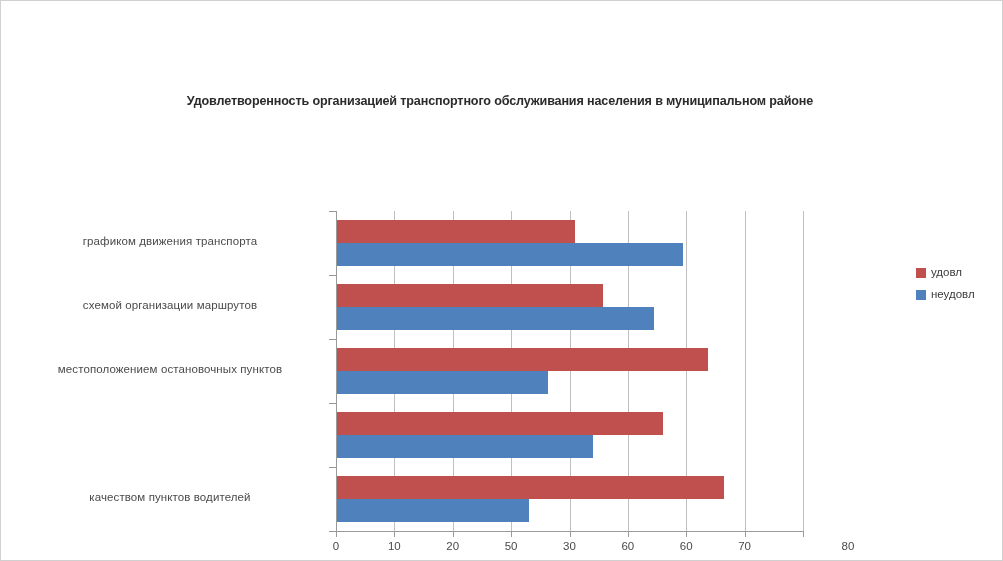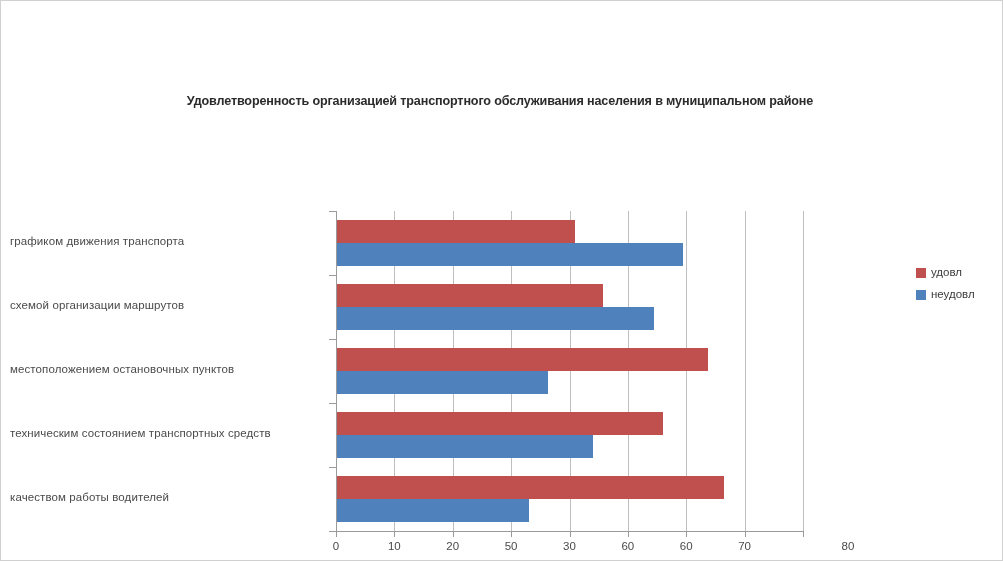--- a/index.html
+++ b/index.html
@@ -105,21 +105,21 @@
     left: 0;
   }
   .bar.series-0 { background: #c0504d; }
   .bar.series-1 { background: #4f81bd; }
 
   
   .cat-label {
     position: absolute;
     right: 0;
     width: 320px;
-    text-align: left;
+    text-align: center;
     font-size: 11.5px;
     color: #4a4a4a;
     white-space: nowrap;
     letter-spacing: 0.1px;
   }
   #cat-labels {
     position: absolute;
     left: 8px;
     top: 211px;
     width: 322px;
@@ -186,22 +186,21 @@
     </div>
 
   <div id="axis-line-y"></div>
 
   <div id="axis-line-x"></div>
 
   <div id="cat-labels">
       <div class="cat-label" style="top: 24px;">графиком движения транспорта</div>
       <div class="cat-label" style="top: 88px;">схемой организации маршрутов</div>
       <div class="cat-label" style="top: 152px;">местоположением остановочных пунктов</div>
-      <div class="cat-label" style="top: 216px;">техническим состоянием транспортных средств</div>
-      <div class="cat-label" style="top: 280px;">качеством работы водителей</div>
+      <div class="cat-label" style="top: 280px;">качеством пунктов водителей</div>
     </div>
 
   <div id="legend">
     <div class="legend-row">
       <span class="legend-swatch series-0"></span>
       <span class="legend-label">удовл</span>
     </div>
     <div class="legend-row">
       <span class="legend-swatch series-1"></span>
       <span class="legend-label">неудовл</span>

